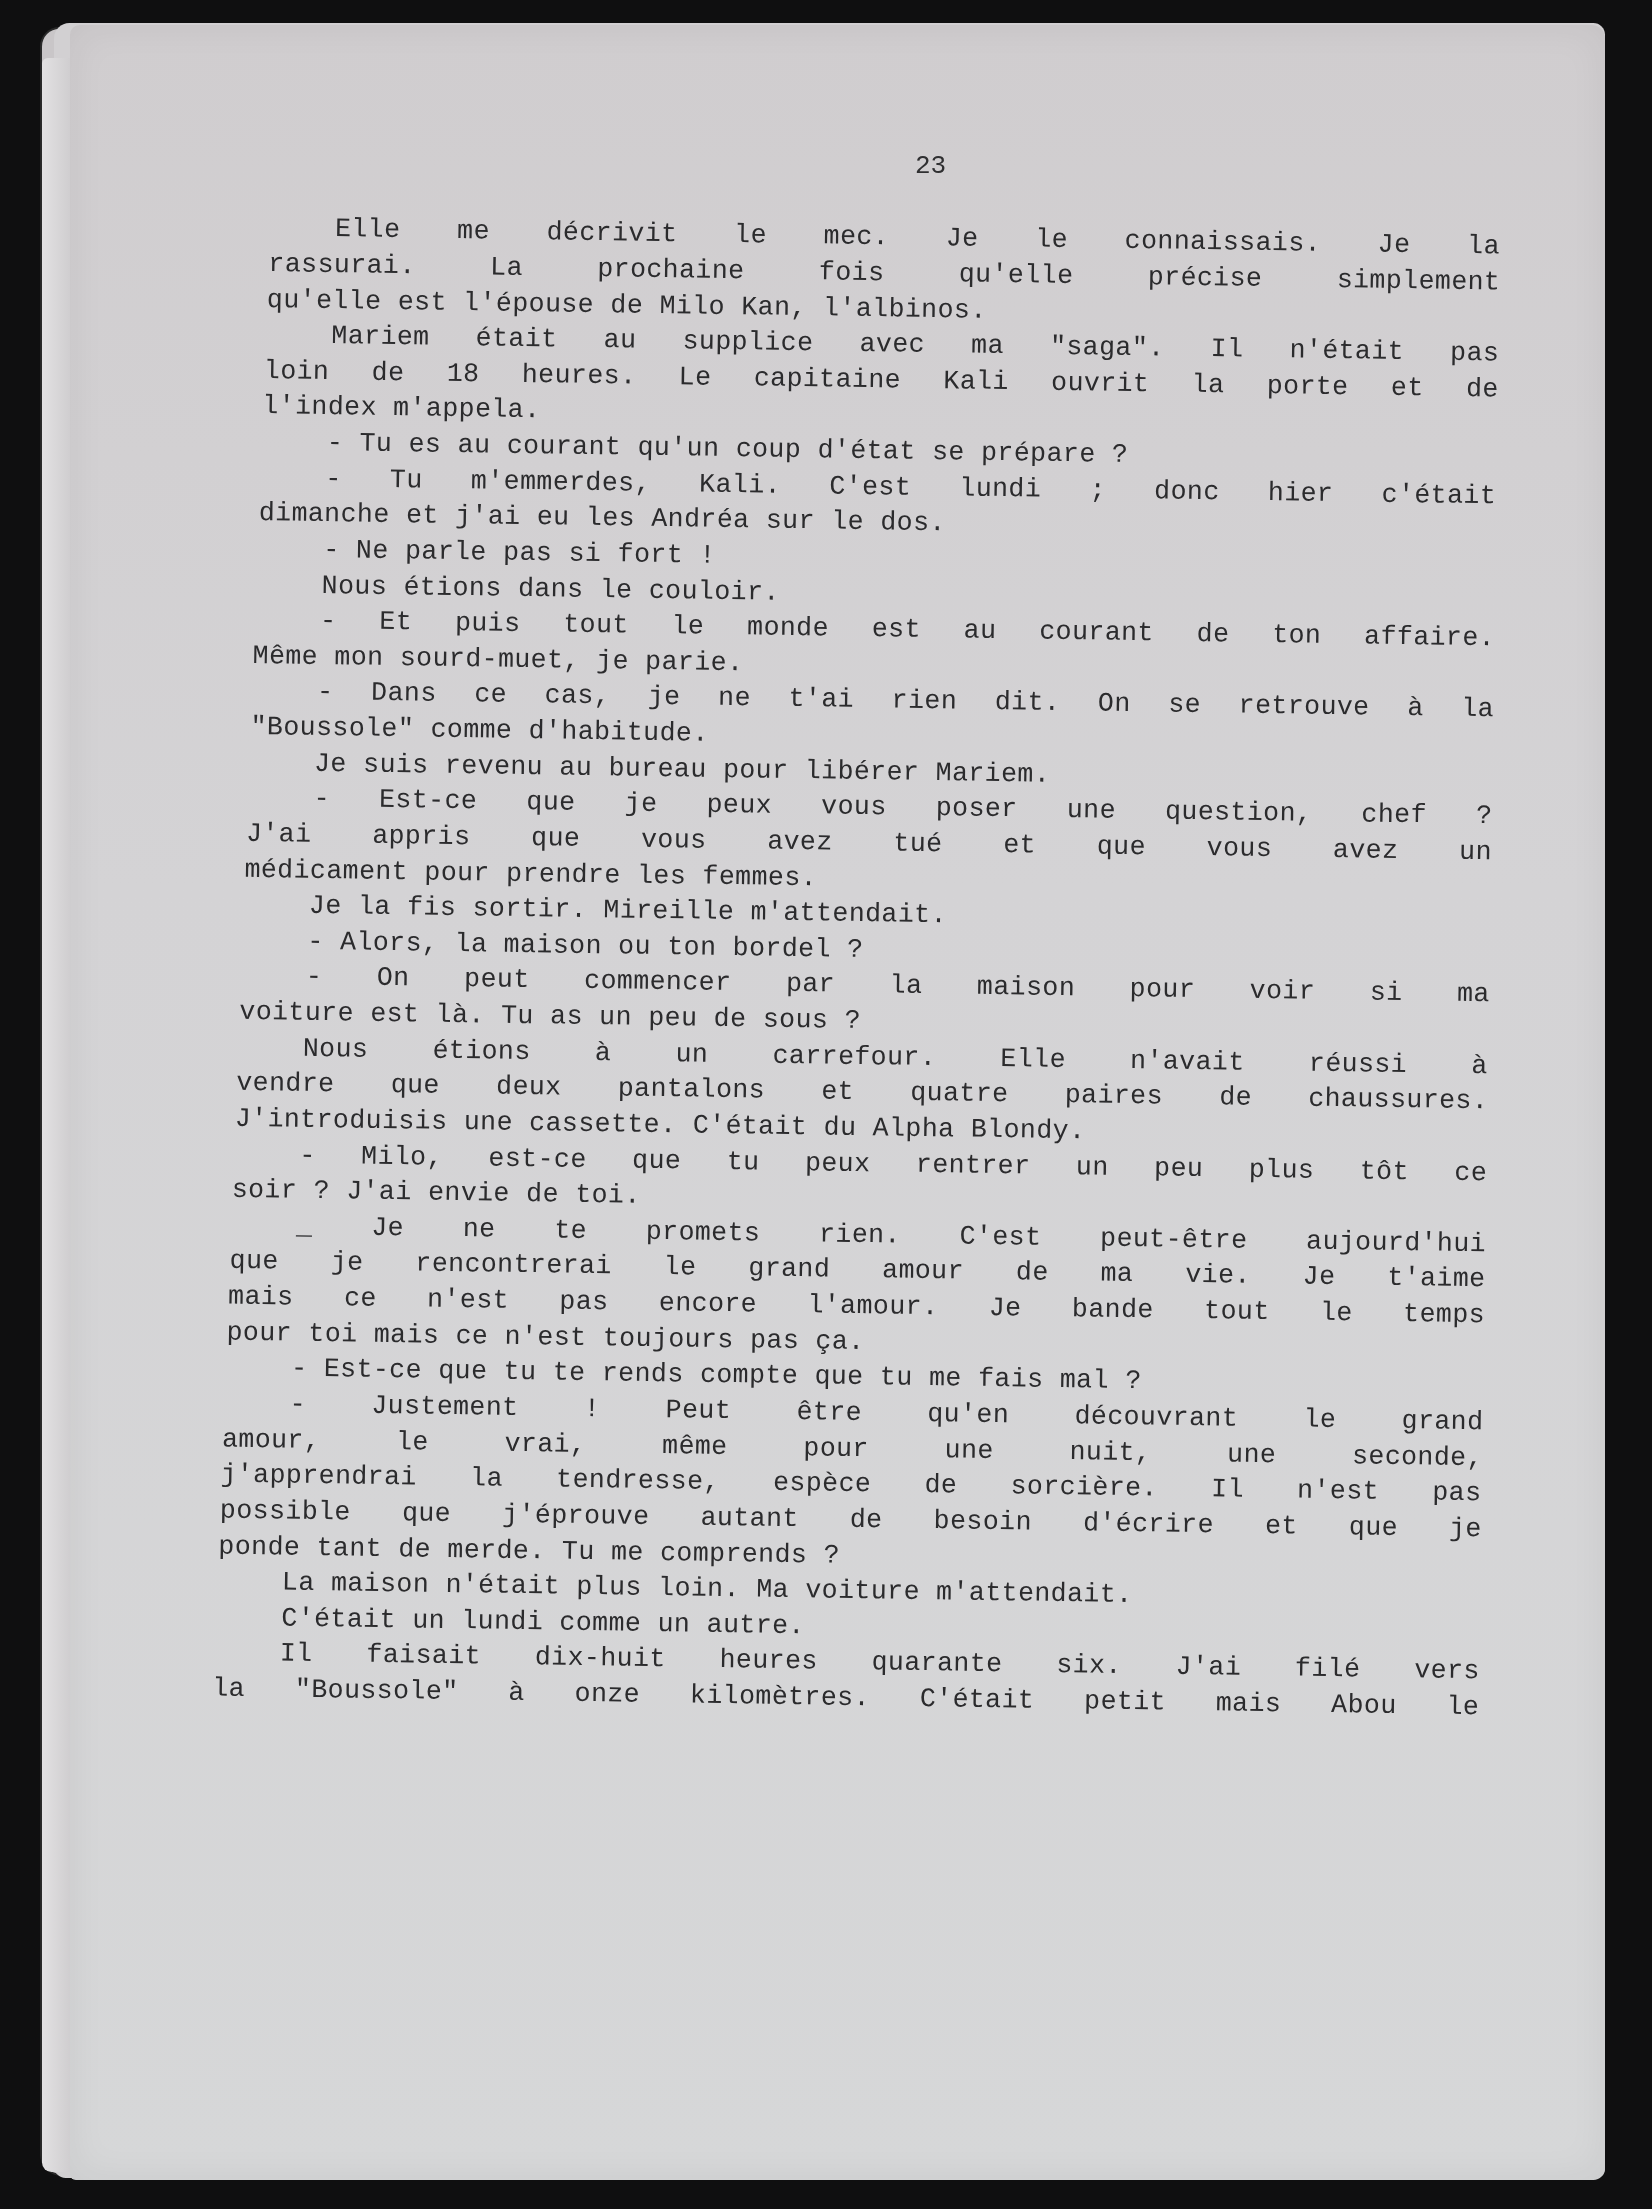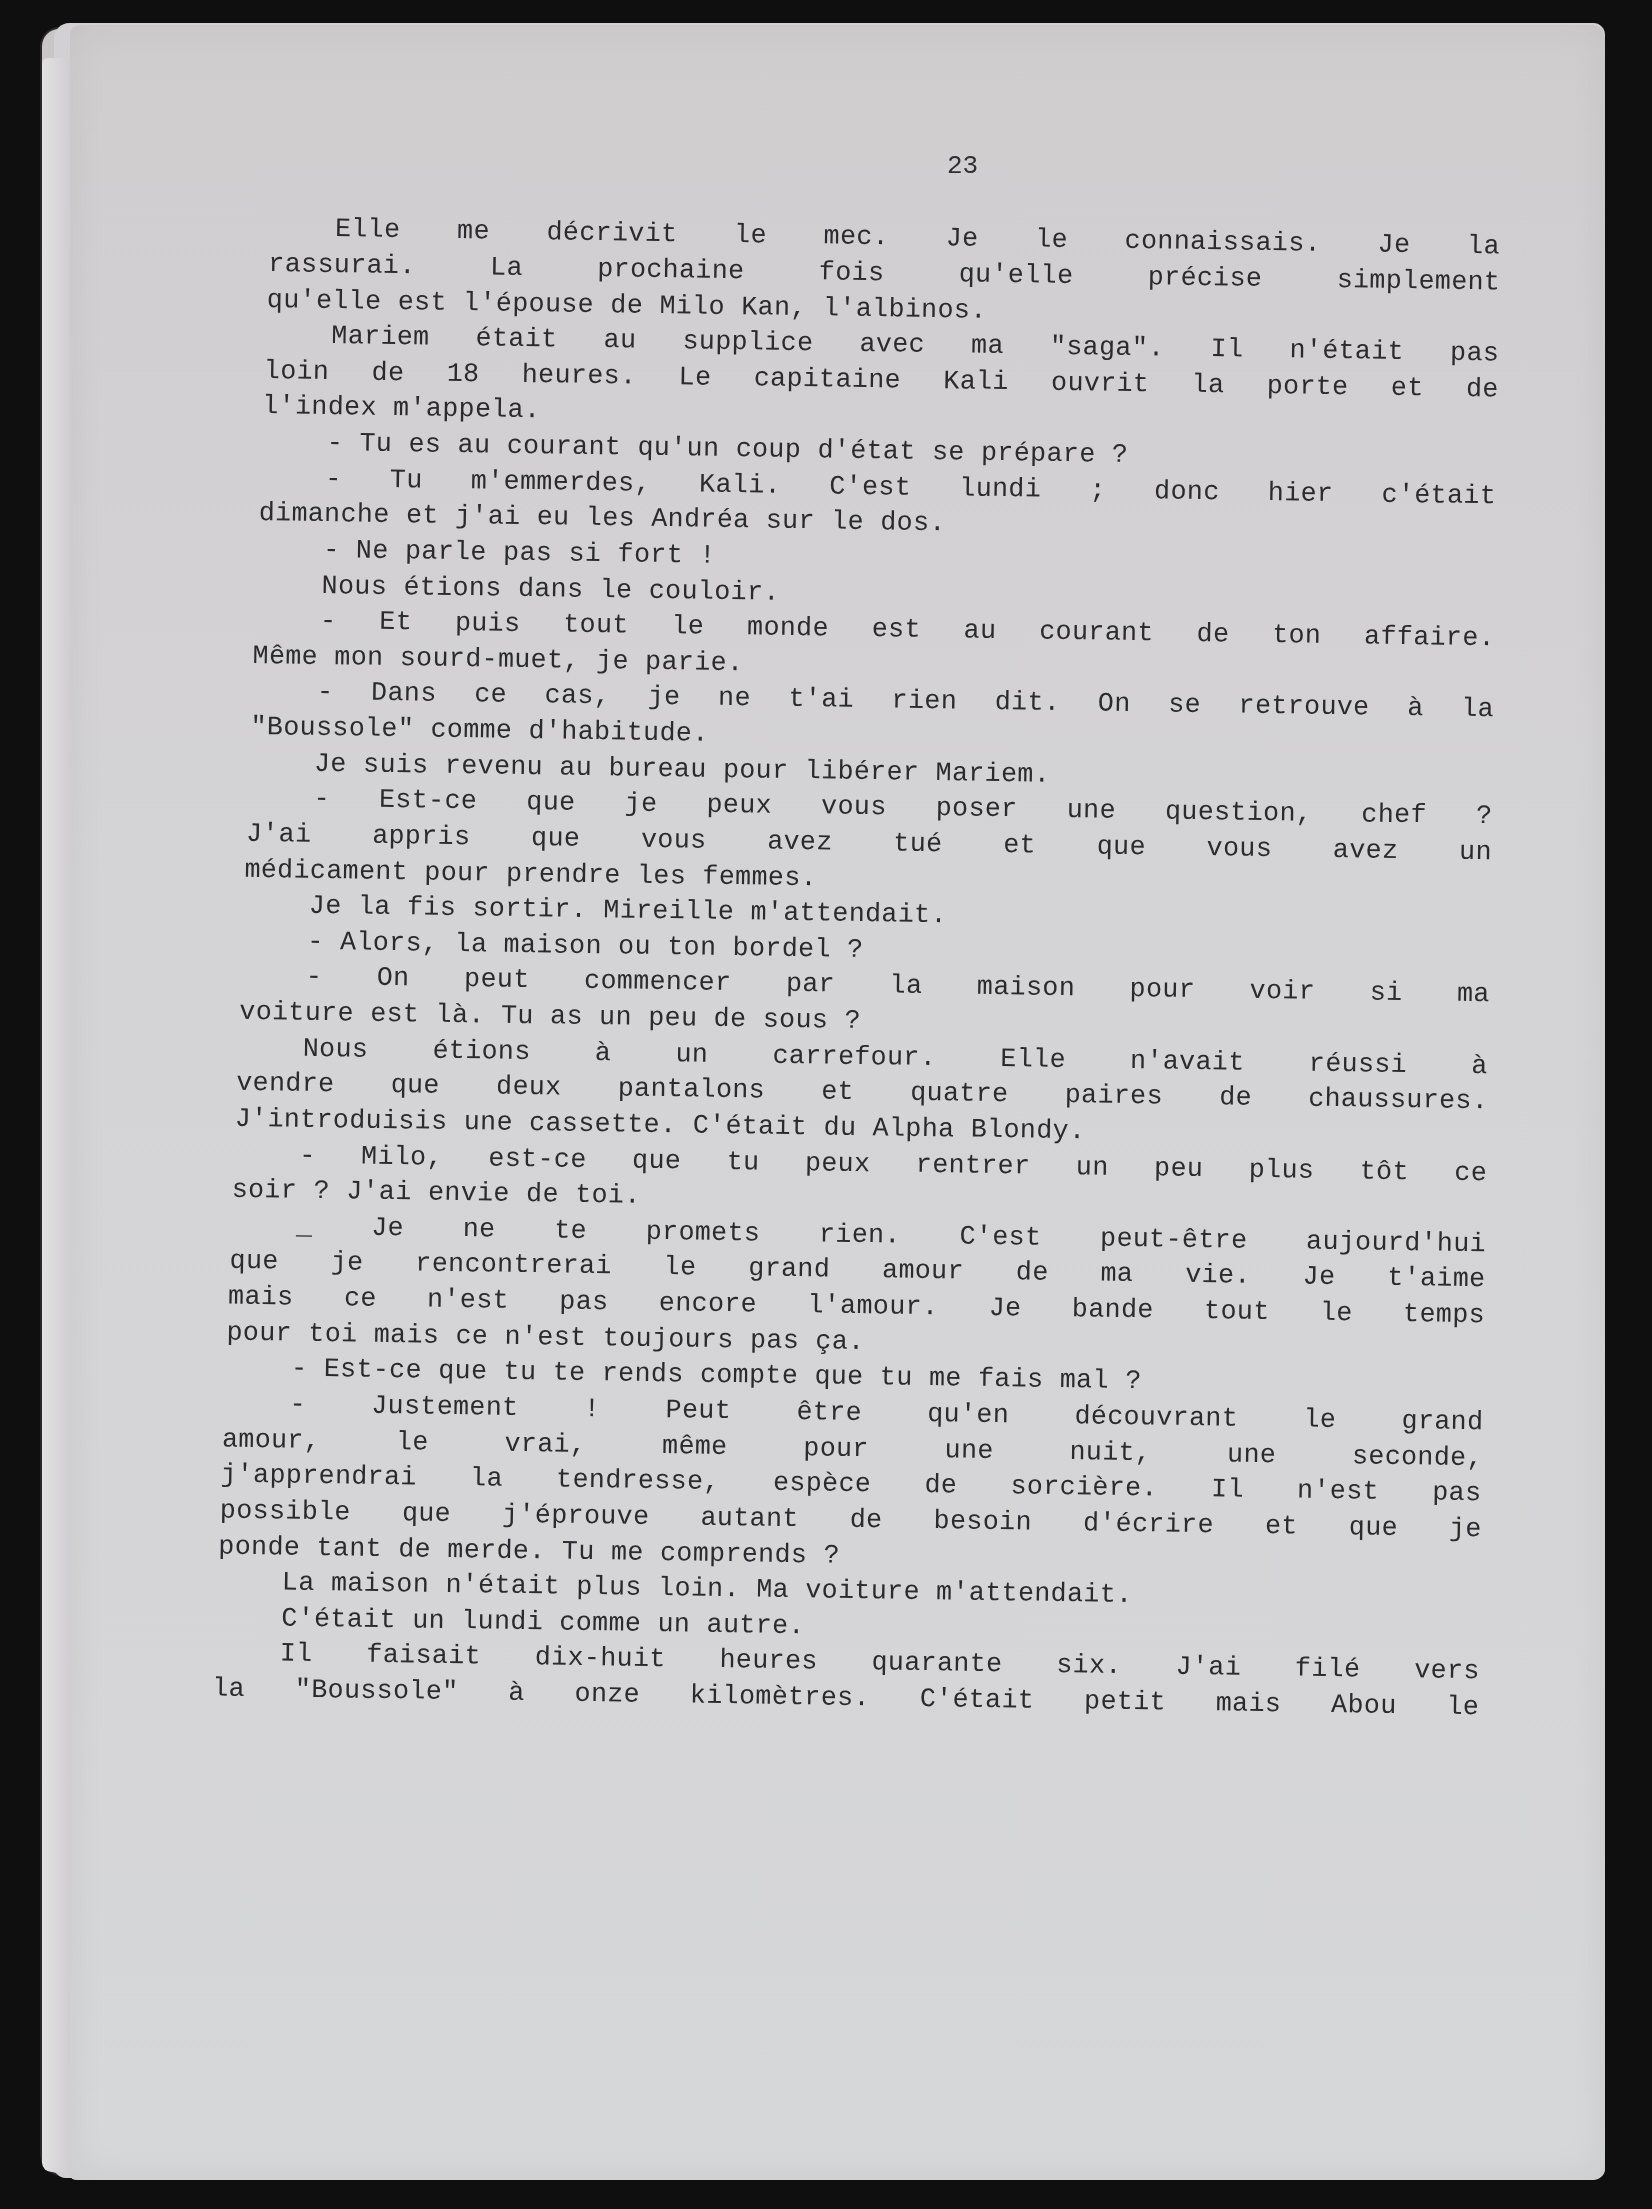--- a/index.html
+++ b/index.html
@@ -67,21 +67,20 @@
     color: #2b2b2d;
     letter-spacing: 0.4px;
   }
   .page-number {
     position: absolute;
     left: 845px;
     top: 126px;
     font-family: "Liberation Mono", "DejaVu Sans Mono", monospace;
     font-size: 26px;
     color: #2f2f31;
-    margin-left: 32px;
   }
   .line {
     position: absolute;
     white-space: pre;
     line-height: 1;
   }
   .line.justify {
     text-align: justify;
     text-align-last: justify;
     white-space: normal;

